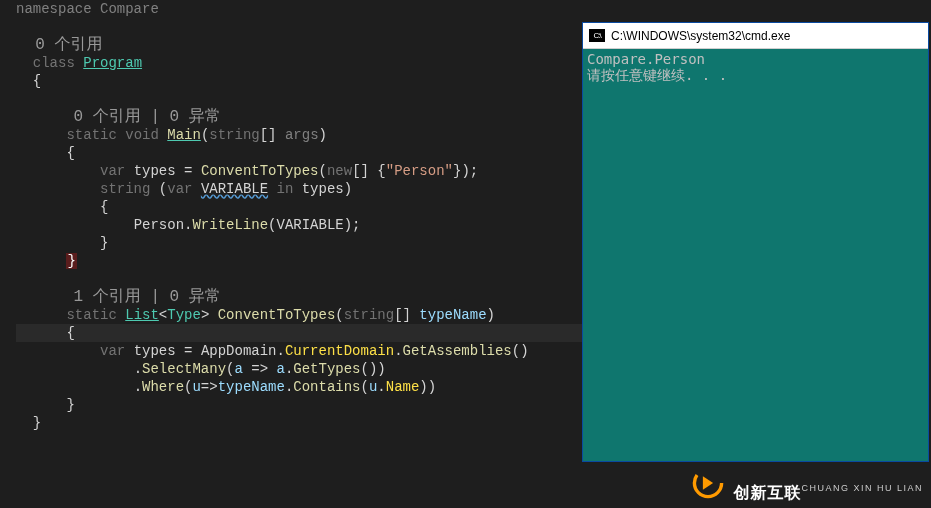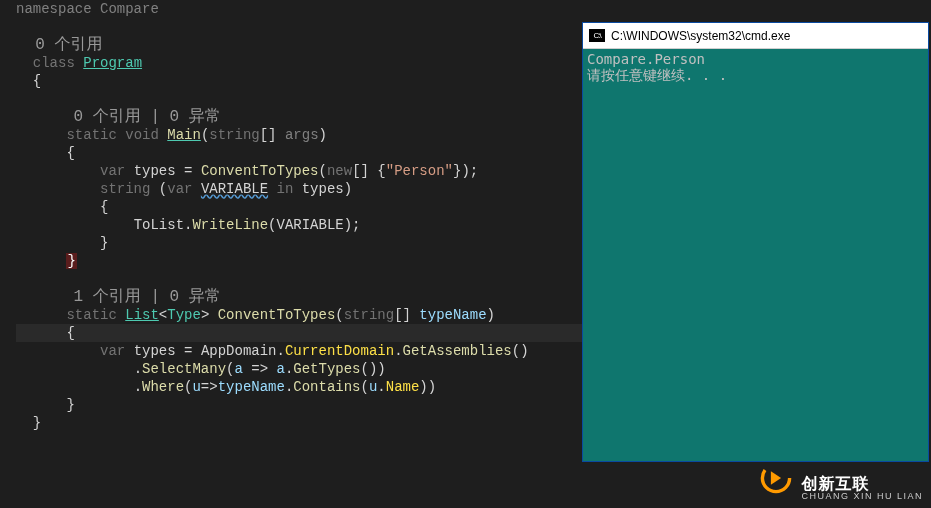--- a/index.html
+++ b/index.html
@@ -62,21 +62,21 @@
     
     .logo {
       position:absolute; right:8px; bottom:6px;
       display:flex; align-items:center; gap:8px;
       color:#fff; font-family:'Microsoft YaHei',sans-serif;
     }
     .logo-mark {
       width:34px; height:34px; position:relative;
     }
     .logo-mark svg { width:34px; height:34px; }
-    .logo-text { display:flex; flex-direction:column; line-height:1.1;margin-top:20px; }
+    .logo-text { display:flex; line-height:1.1;margin-top:20px; }
     .logo-cn { font-size:16px; font-weight:bold; letter-spacing:1px; }
     .logo-en { font-size:9px; letter-spacing:1.5px; color:#ccc; }
   </style>
 </head>
 <body>
 
 <div class="editor">
 
   <div class="code-line grey"><span>namespace Compare</span></div>
   <div class="code-line"> </div>
@@ -90,21 +90,21 @@
   <div class="code-lens">      <span>0 个引用 | 0 异常</span></div>
 
   <div class="code-line">      <span class="kw">static</span> <span class="kw">void</span> <span class="func underline">Main</span><span class="punct">(</span><span class="kw">string</span><span class="punct">[]</span> <span class="grey">args</span><span class="punct">)</span></div>
   <div class="code-line">      <span class="ubrace">{</span></div>
 
   <div class="code-line">          <span class="kw">var</span> <span>types</span><span> = </span><span class="func">ConventToTypes</span><span>(</span><span class="kw">new</span><span>[]</span><span> </span><span>{</span><span class="str">"Person"</span><span>}</span><span>)</span><span>;</span></div>
 
   <div class="code-line">          <span class="kw">string</span> <span>(</span><span class="kw">var</span> <span class="uwave">VARIABLE</span> <span class="kw">in</span> <span>types</span><span>)</span></div>
   <div class="code-line">          <span class="ubrace">{</span></div>
 
-  <div class="code-line">              <span>ToList</span><span>.</span><span class="func">WriteLine</span><span>(</span><span>VARIABLE</span><span>)</span><span>;</span></div>
+  <div class="code-line">              <span>Person</span><span>.</span><span class="func">WriteLine</span><span>(</span><span>VARIABLE</span><span>)</span><span>;</span></div>
 
   <div class="code-line">          <span class="ubrace">}</span></div>
   <div class="code-line">      <span class="red-brace">}</span></div>
   <div class="code-line"> </div>
 
   <div class="code-lens">      <span>1 个引用 | 0 异常</span></div>
 
   <div class="code-line">      <span class="kw">static</span> <span class="type underline">List</span><span>&lt;</span><span class="type">Type</span><span>&gt;</span> <span class="func">ConventToTypes</span><span>(</span><span class="kw">string</span><span>[]</span> <span class="var">typeName</span><span>)</span></div>
 
   <div class="code-line hl-line">      <span class="ubrace">{</span></div>

